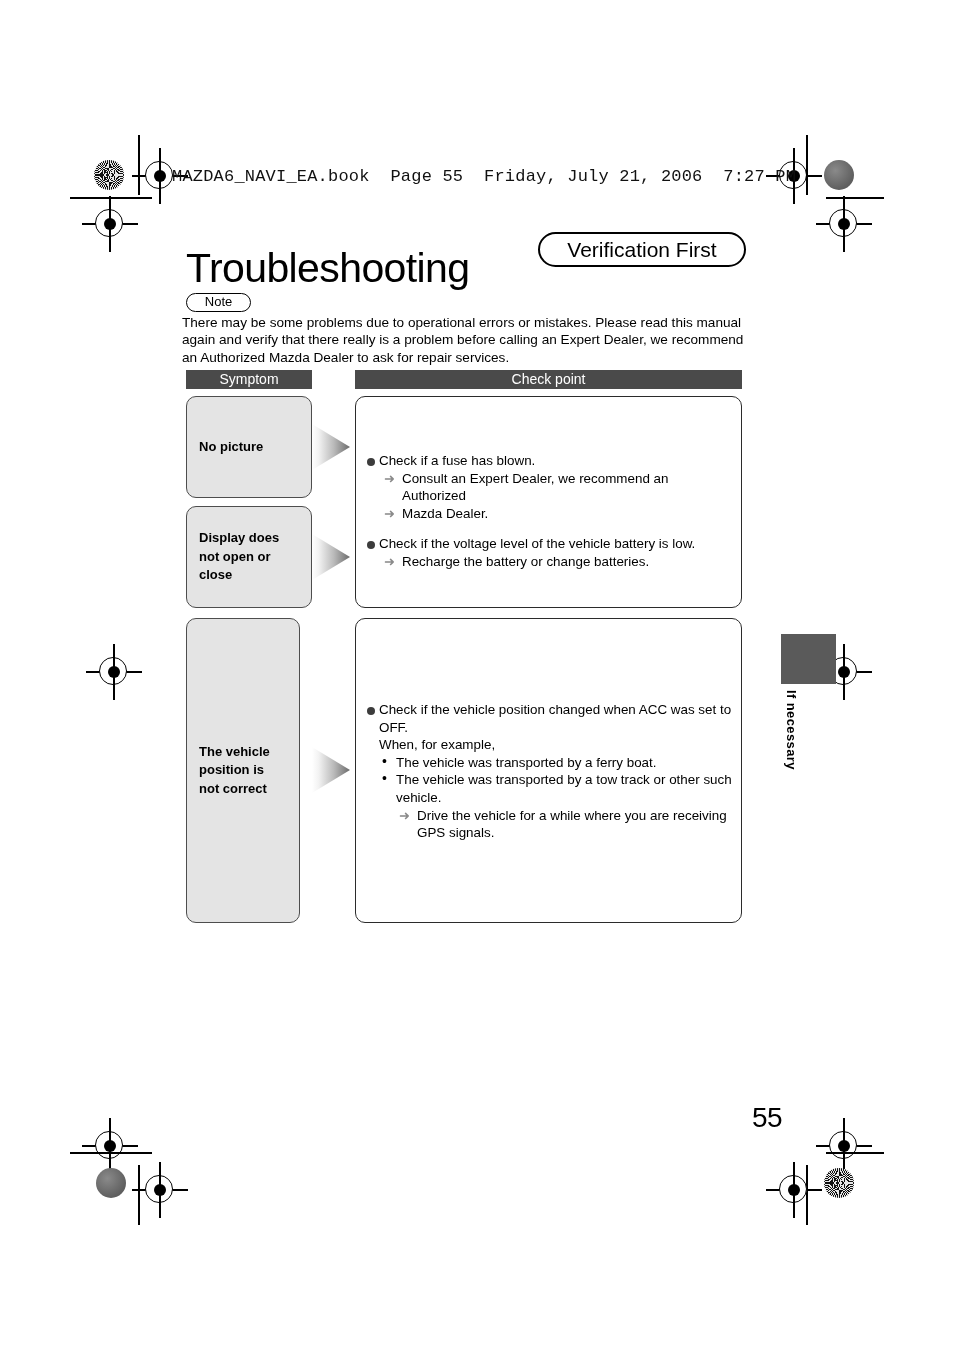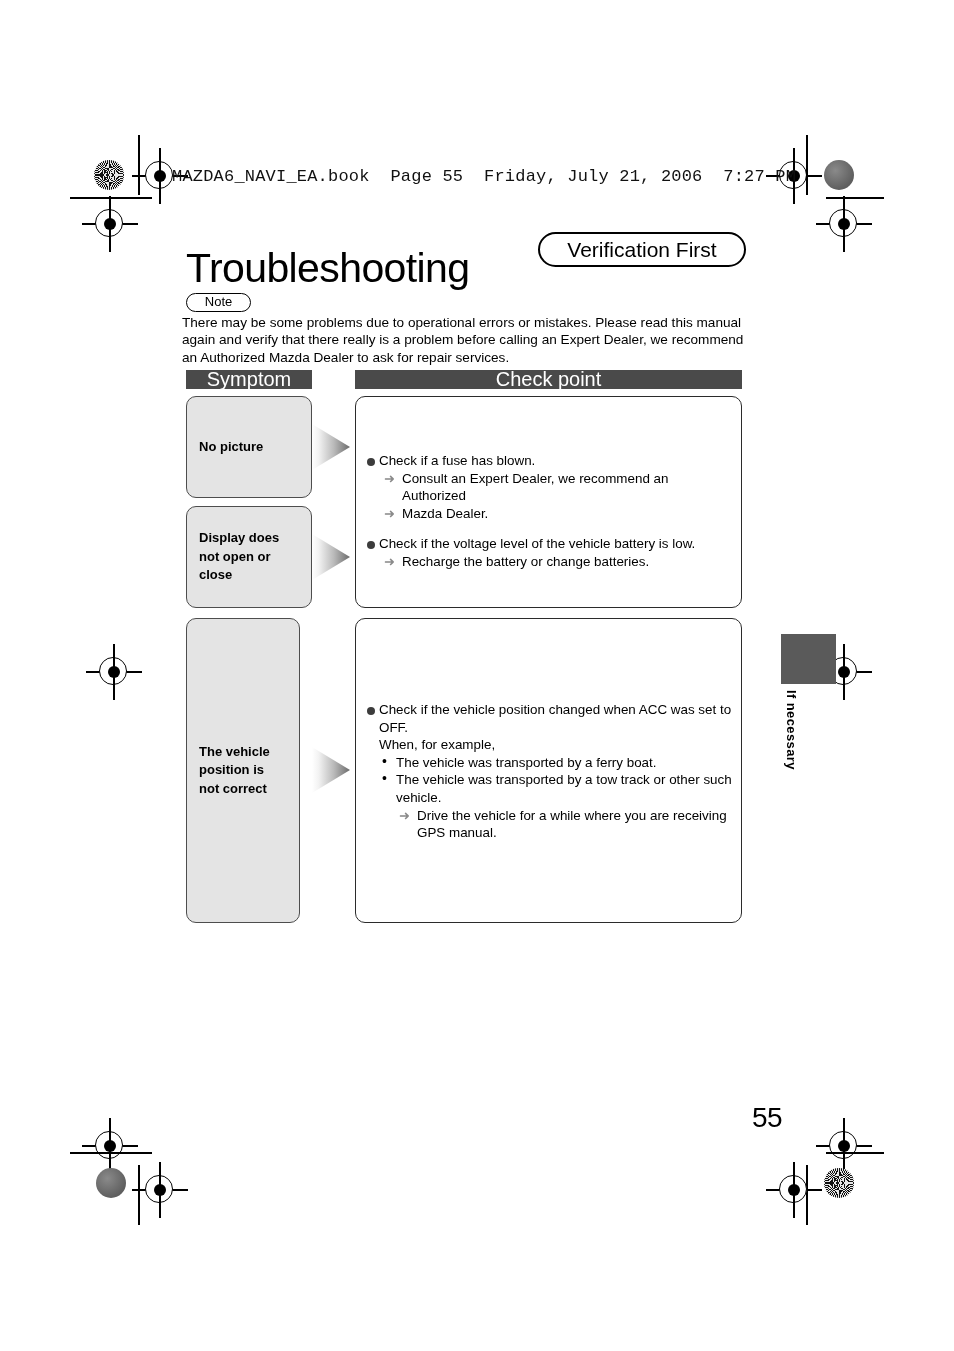--- a/index.html
+++ b/index.html
@@ -139,21 +139,21 @@
     font-size: 13.6px;
     line-height: 17.4px;
     text-align: left;
   }
 
   
   .col-head {
     position: absolute;
     background: #4a4a4a;
     color: #ffffff;
-    font-size: 20px;
+    font-size: 14px;
     text-align: center;
     line-height: 19px;
     height: 19px;
   }
   #head-symptom { left: 186px; top: 370px; width: 126px; }
   #head-check   { left: 355px; top: 370px; width: 387px; }
 
   
   .symptom-box {
     position: absolute;
@@ -396,20 +396,20 @@
 
 <div class="check-box" style="left:355px; top:618px; width:387px; height:305px;">
   <div class="cp-body" style="left:10px; top:82px; width:368px;">
     <div class="cp-line cp-bullet">Check if the vehicle position changed when ACC was set to</div>
     <div class="cp-line cp-plain">OFF.</div>
     <div class="cp-line cp-plain">When, for example,</div>
     <div class="cp-line cp-dot">The vehicle was transported by a ferry boat.</div>
     <div class="cp-line cp-dot">The vehicle was transported by a tow track or other such</div>
     <div class="cp-line" style="padding-left:30px;">vehicle.</div>
     <div class="cp-line cp-arrow2">Drive the vehicle for a while where you are receiving</div>
-    <div class="cp-line" style="padding-left:51px;">GPS manual.</div>
+    <div class="cp-line" style="padding-left:51px;">GPS signals.</div>
   </div>
 </div>
 
 <div class="side-tab-block"></div>
 <div class="side-tab-label">If necessary</div>
 
 <div class="page-number">55</div>
 
 </body></html>

